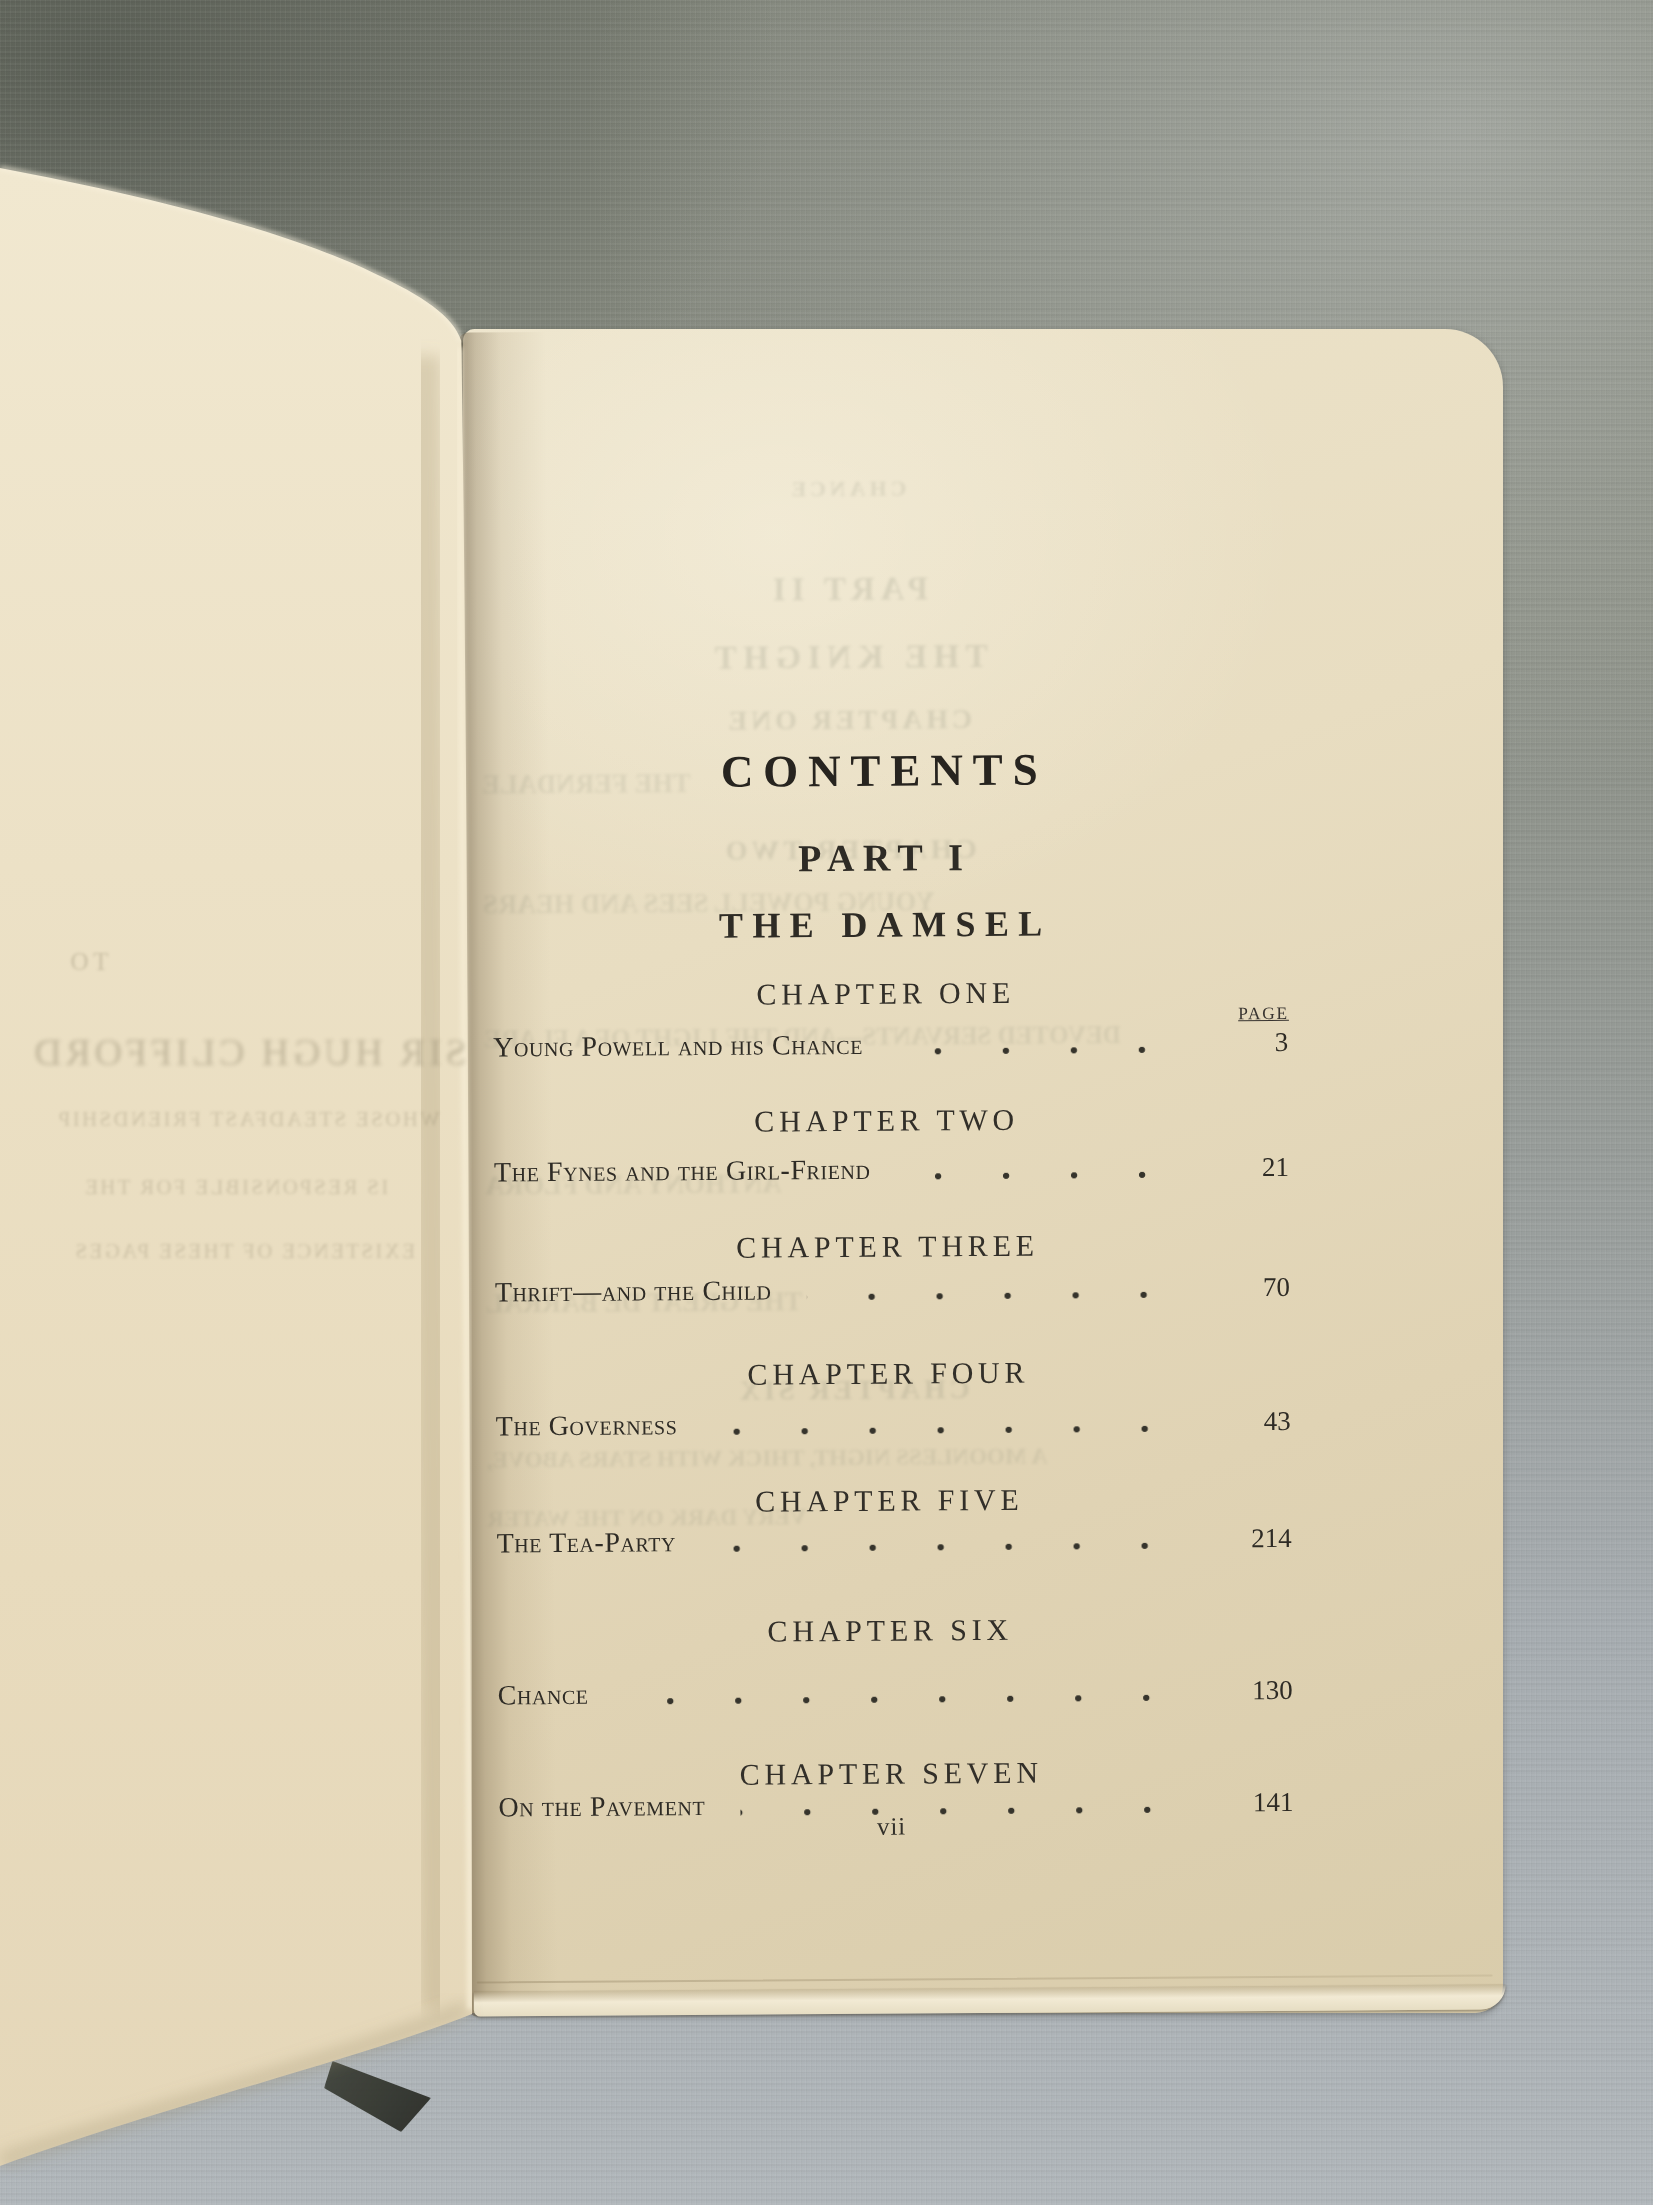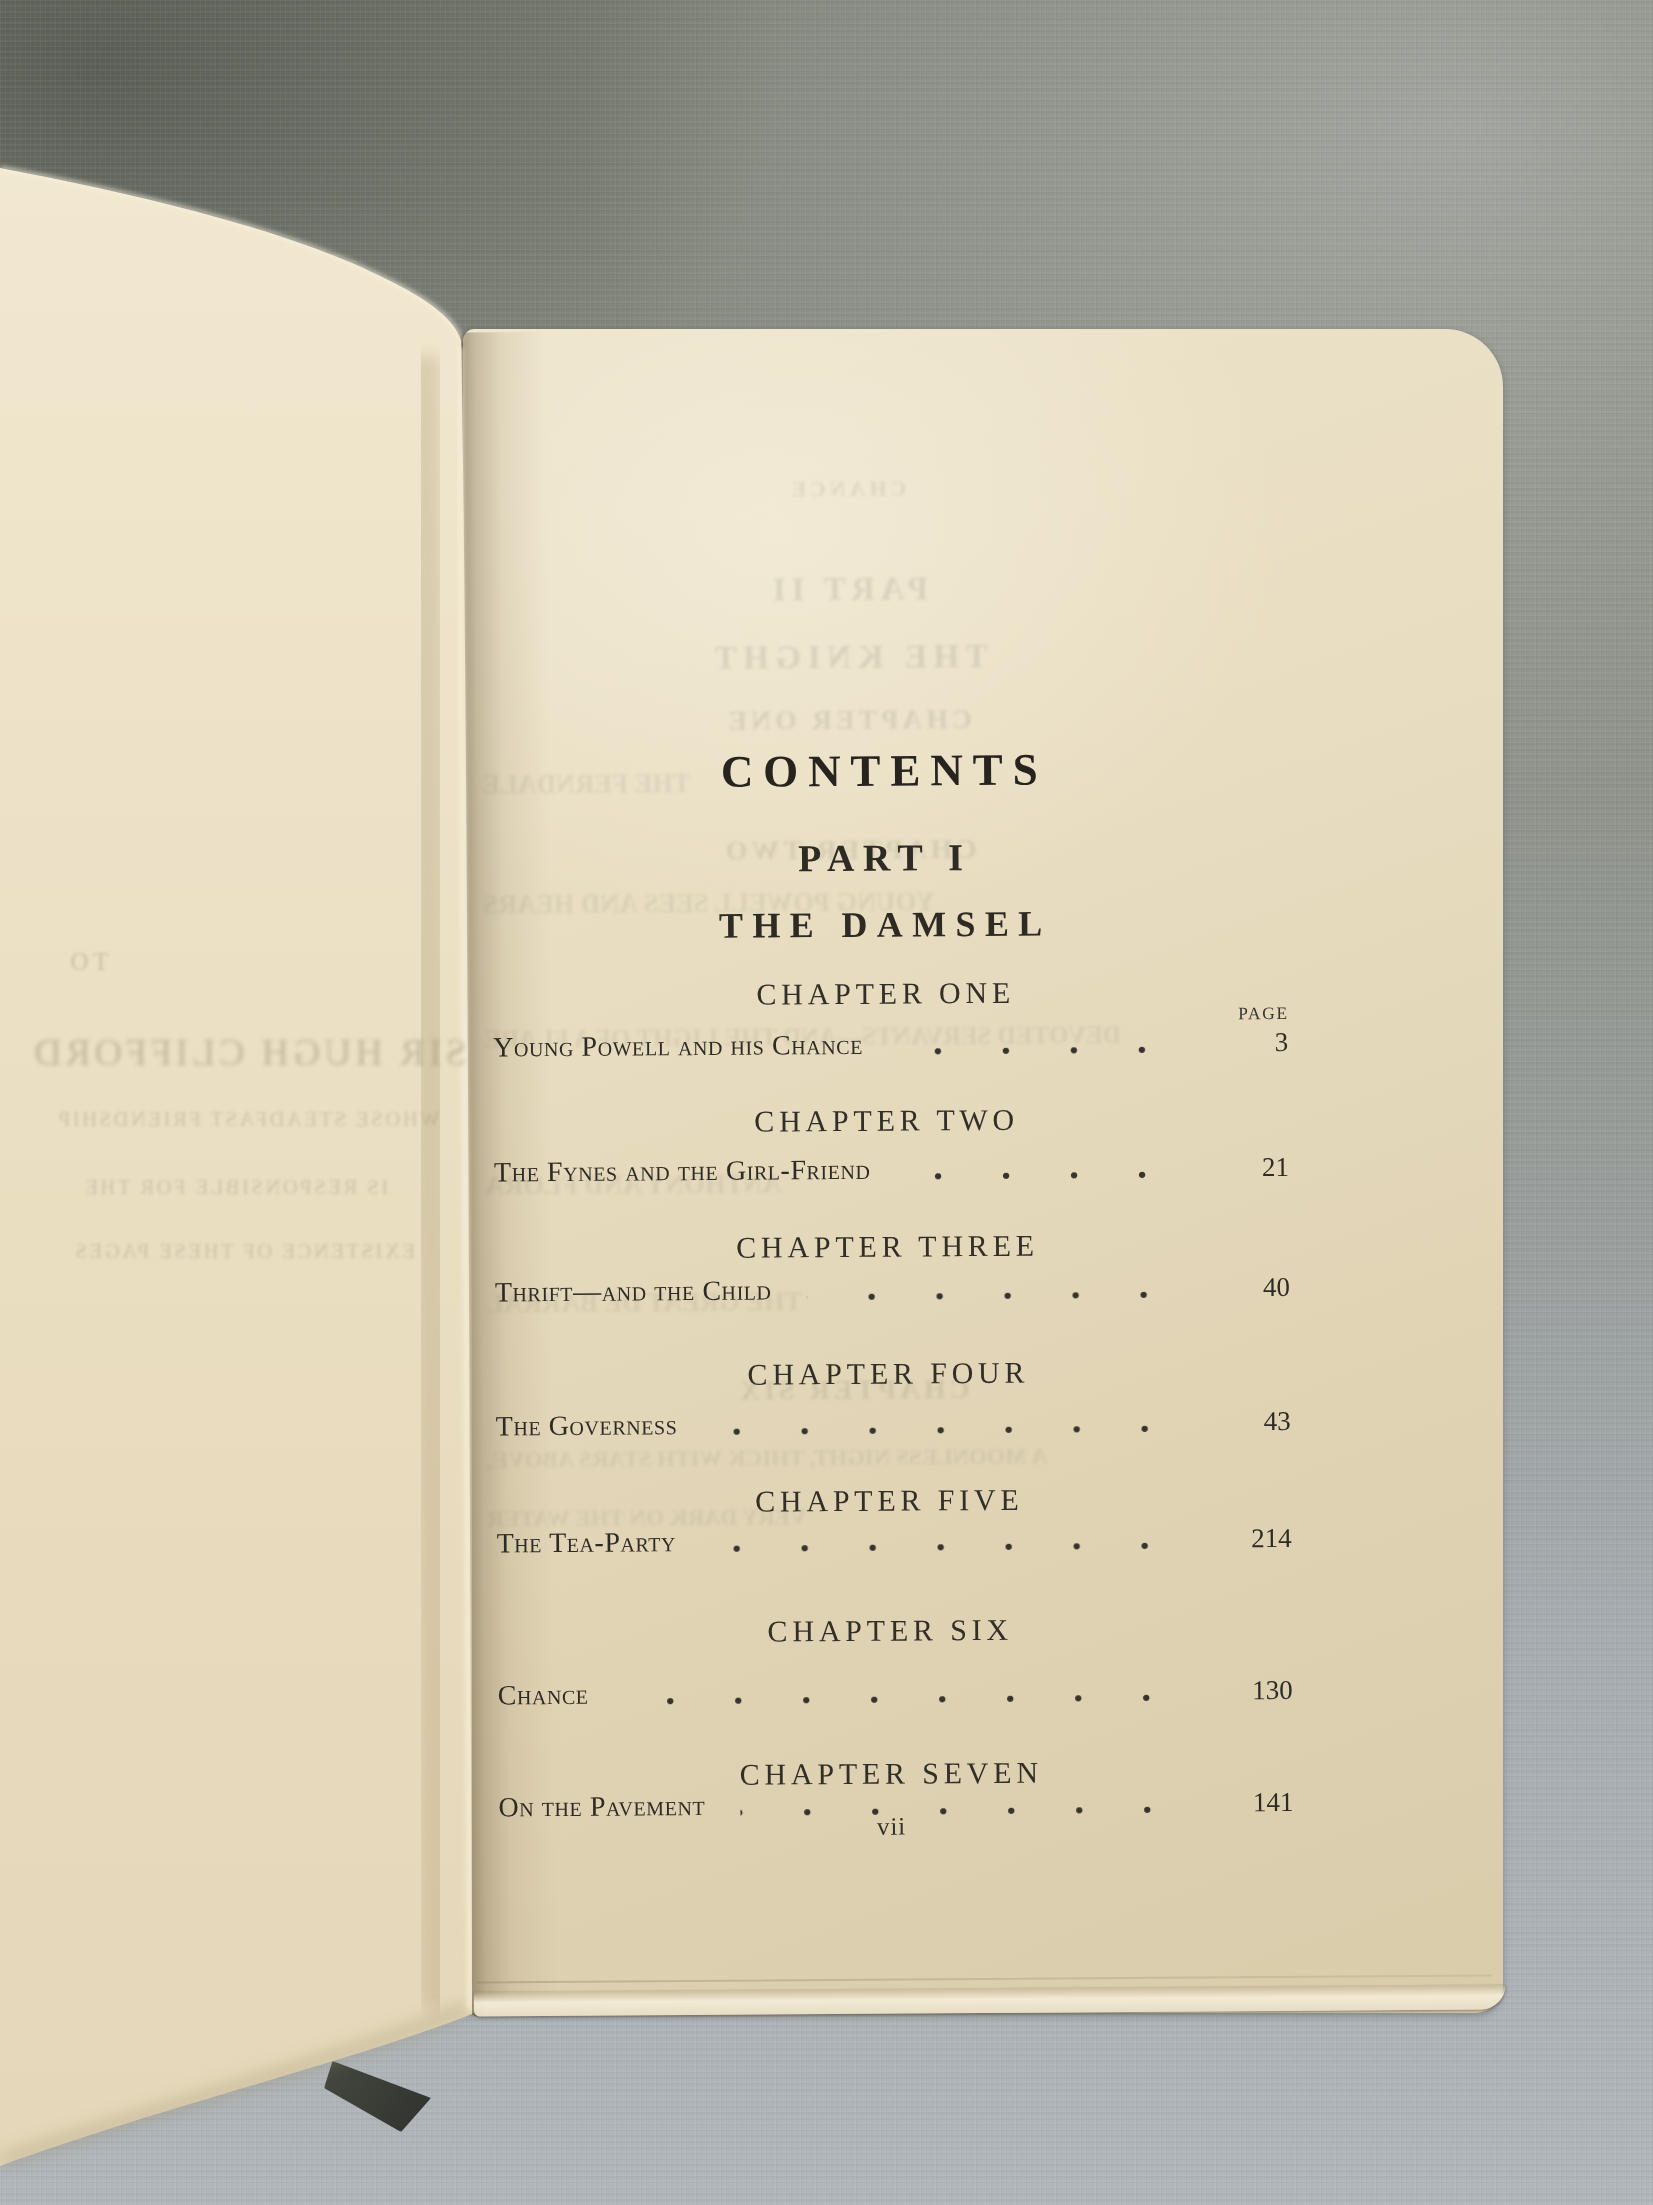--- a/index.html
+++ b/index.html
@@ -40,21 +40,21 @@
 
   .ink{color:#2e2b25;}
   .center{position:absolute;left:0;width:848px;text-align:center;white-space:nowrap;}
   .sc{font-variant-caps:small-caps;}
 
   .contents-title{top:415px;font-size:45px;font-weight:bold;letter-spacing:.22em;color:#27241f;}
   .part-label{top:506px;font-size:38px;font-weight:bold;letter-spacing:.22em;}
   .part-title{top:574px;font-size:36px;font-weight:bold;letter-spacing:.26em;}
   .ch-heading{position:absolute;left:0;width:848px;text-align:center;
     font-size:30px;letter-spacing:.16em;white-space:nowrap;color:#322f29;}
-  .page-label{position:absolute;right:213px;top:676px;font-size:17.4px;letter-spacing:.1em;color:#383430;}
+  .page-label{position:absolute;right:213px;top:676px;font-size:17.4px;letter-spacing:.1em;color:#383430;text-decoration:underline;}
 
   .entry{position:absolute;left:31px;width:795px;display:flex;align-items:baseline;
     font-size:28px;color:#2e2b25;}
   .entry .t{white-space:nowrap;letter-spacing:.02em;}
   .entry .leader{flex:1 1 auto;height:8.3px;align-self:flex-end;margin:0 11.6px 5px 35px;
     background-image:radial-gradient(circle at 4.1px 4.1px,#36342c 2.8px,rgba(0,0,0,0) 3.6px);
     background-size:68px 8.3px;background-repeat:repeat-x;background-position:right bottom;}
   .entry .p{flex:0 0 71px;text-align:right;font-size:27px;}
 
   .folio{top:1483px;font-size:25px;letter-spacing:.04em;color:#33302a;}
@@ -123,21 +123,21 @@
       <div class="entry" style="top:824px">
         <span class="t sc">The Fynes and the Girl-Friend</span>
         <span class="leader"></span>
         <span class="p">21</span>
       </div>
 
       <div class="ch-heading" style="top:900px">CHAPTER THREE</div>
       <div class="entry" style="top:944px">
         <span class="t sc">Thrift—and the Child</span>
         <span class="leader"></span>
-        <span class="p">40</span>
+        <span class="p">70</span>
       </div>
 
       <div class="ch-heading" style="top:1027px">CHAPTER FOUR</div>
       <div class="entry" style="top:1078px">
         <span class="t sc">The Governess</span>
         <span class="leader"></span>
         <span class="p">43</span>
       </div>
 
       <div class="ch-heading" style="top:1154px">CHAPTER FIVE</div>

